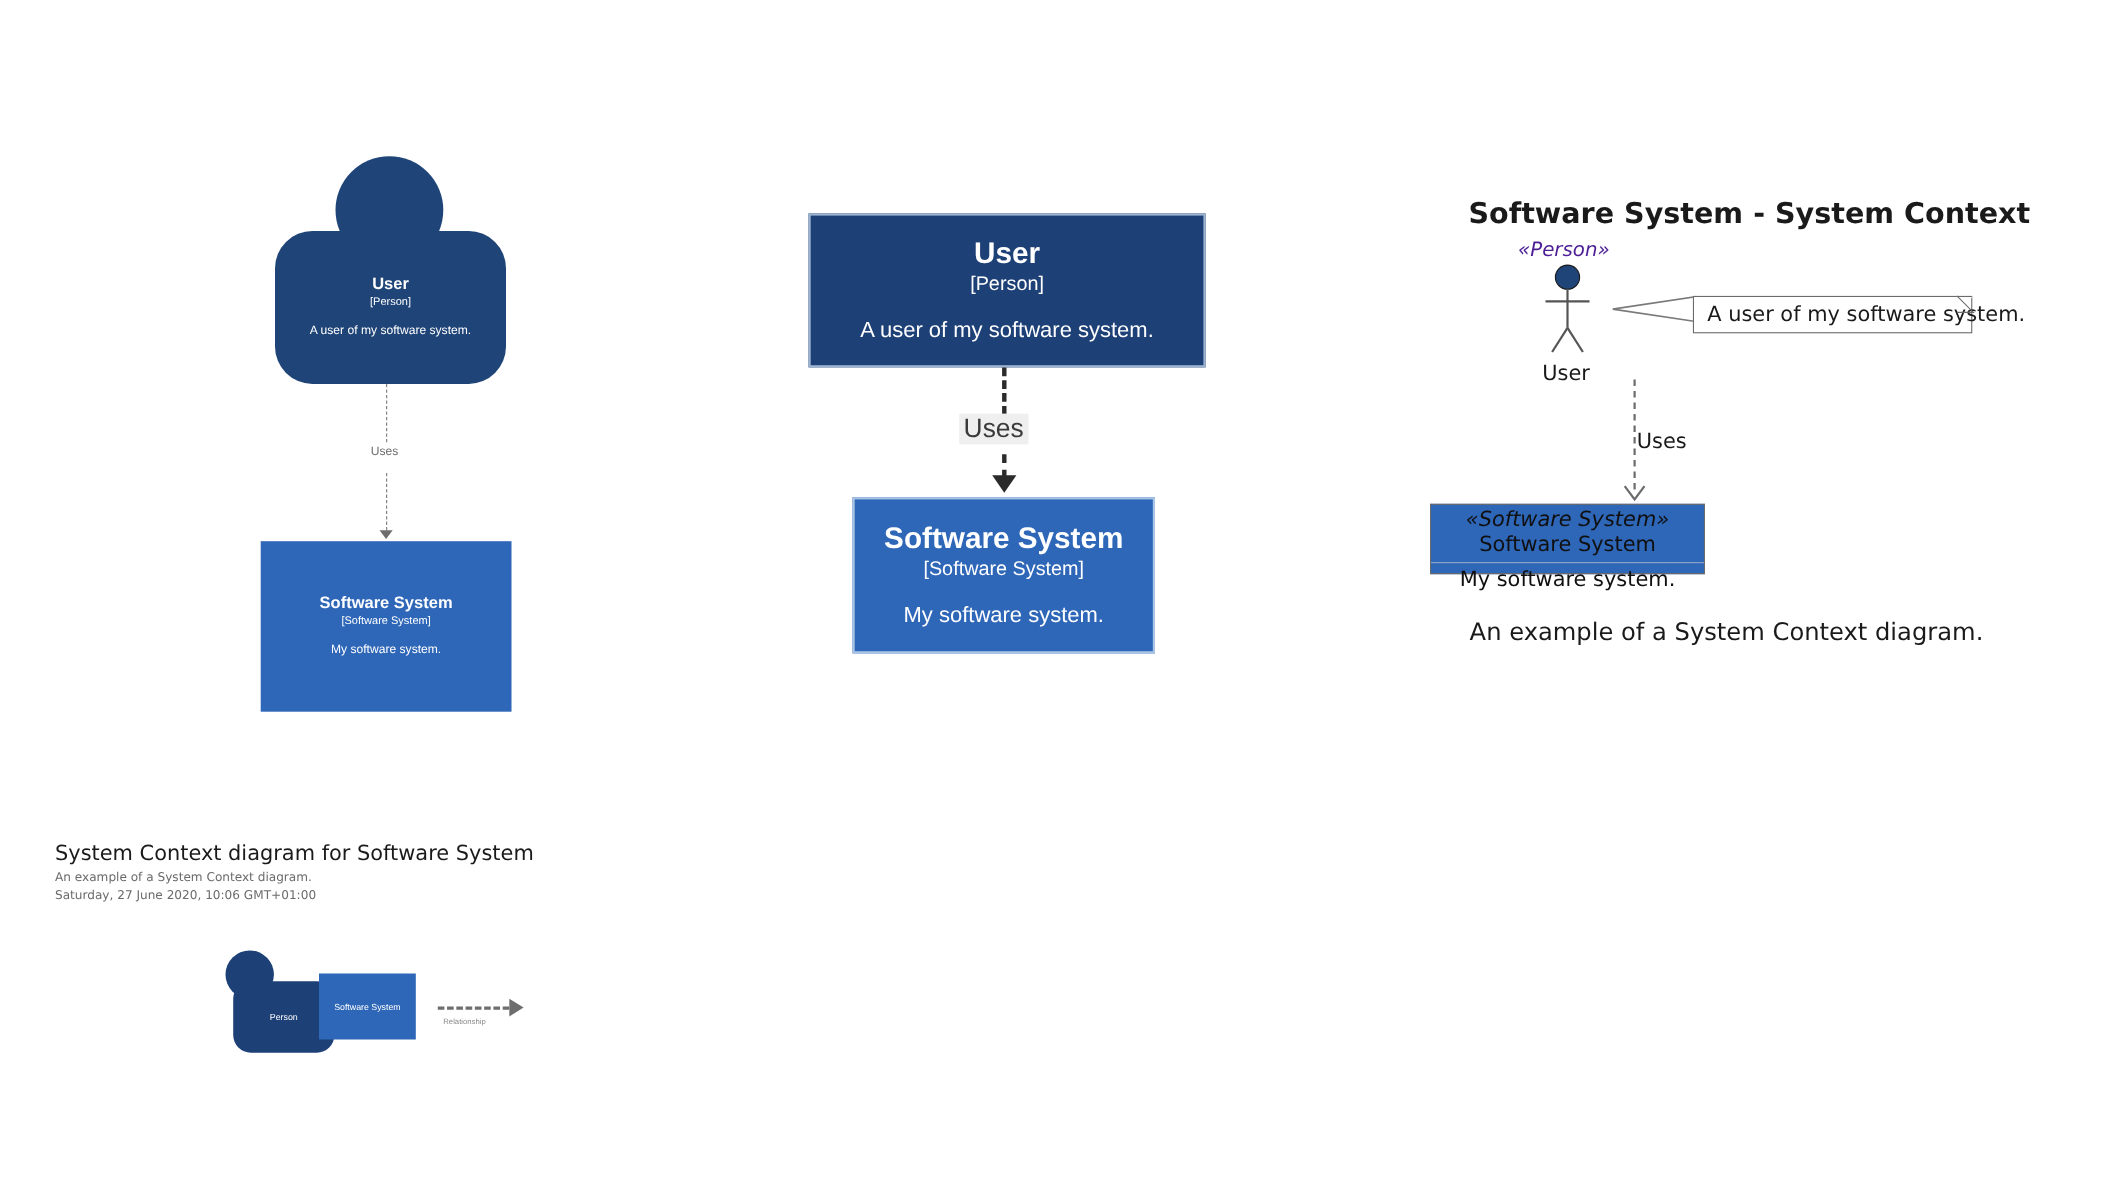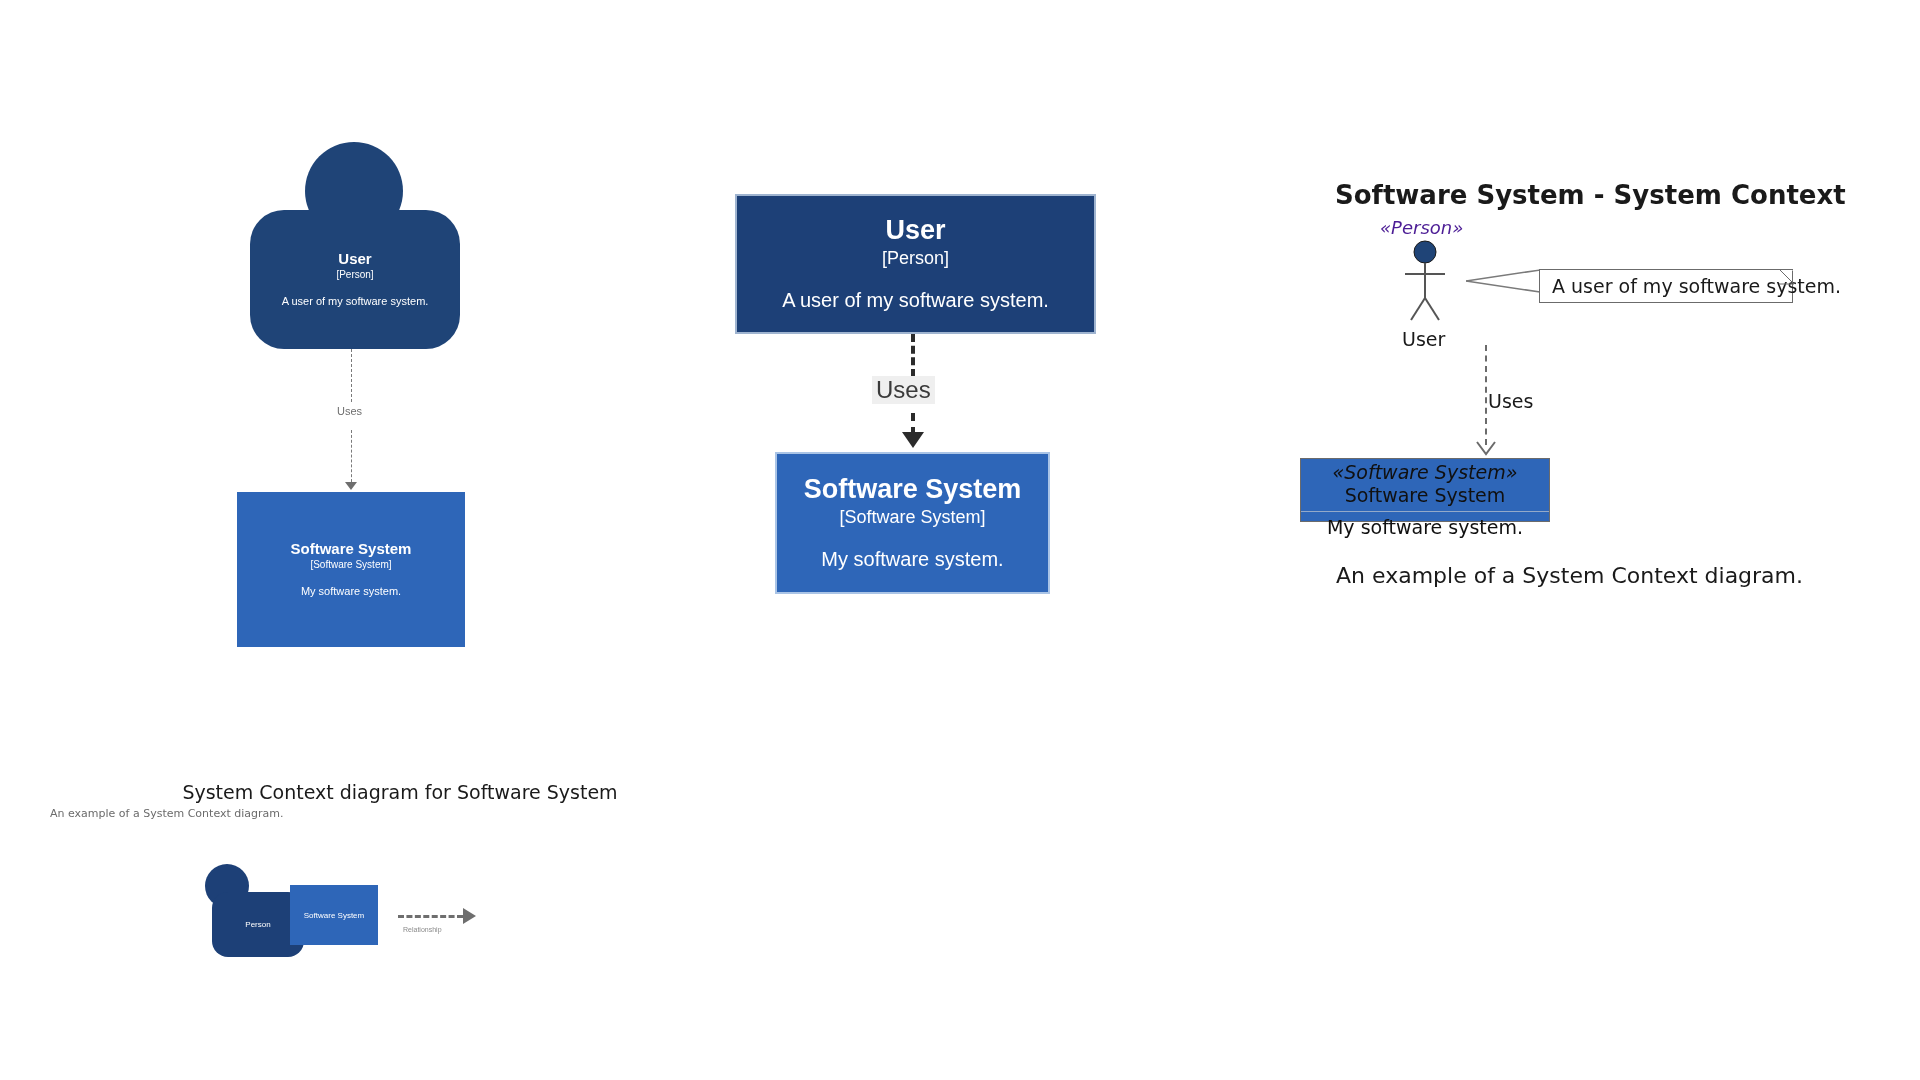--- a/index.html
+++ b/index.html
@@ -177,22 +177,22 @@
   .pu-class-name { font-size: 19px; line-height: 1.2; }
   .pu-class-body { text-align: center; padding: 4px 10px 8px 10px; font-size: 19px; color: #101010; }
   .pu-rel-line { position: absolute; border-left: 2px dashed #6b6b6b; width: 0; }
   .pu-rel-label { position: absolute; font-size: 19px; color: #1a1a1a; white-space: nowrap;
                   font-family: "DejaVu Sans", sans-serif; }
   .pu-caption { position: absolute; font-size: 22px; color: #1a1a1a; white-space: nowrap;
                 font-family: "DejaVu Sans", sans-serif; }
 
   
   #footer-block { position: absolute; left: 50px; top: 765px; width: 700px; }
-  .footer-title { font-size: 19px; color: #1a1a1a; margin: 16px 0 3px 0; font-weight: normal;
-                  font-family: "DejaVu Sans", sans-serif; text-align: center; }
+  .footer-title { font-size: 19px; color: #1a1a1a; margin: 0 0 3px 0; font-weight: normal;
+                  font-family: "DejaVu Sans", sans-serif; }
   .footer-sub { font-size: 11px; color: #6b6b6b; line-height: 1.45;
                 font-family: "DejaVu Sans", sans-serif; }
 
   
   #diagram-thumbnail { position: absolute; left: 180px; top: 862px; width: 400px; height: 130px; }
   .th-person-head { position: absolute; background: #1d4077; border-radius: 50%; }
   .th-person-body { position: absolute; background: #1d4077; border-radius: 16px;
                     display: flex; align-items: center; justify-content: center;
                     color: #ffffff; font-size: 8px; margin-left: 32px; }
   .th-box { position: absolute; background: #2e66b8; display: flex; align-items: center;
@@ -291,20 +291,21 @@
       </div>
       <div class="pu-class-body">My software system.</div>
     </div>
 
     <div class="pu-caption" style="left:56px; top:563px;">An example of a System Context diagram.</div>
   </div>
 
   <div id="footer-block">
     <div class="footer-title">System Context diagram for Software System</div>
     <div class="footer-sub">An example of a System Context diagram.</div>
+    <div class="footer-sub">Saturday, 27 June 2020, 10:06 GMT+01:00</div>
   </div>
 
   <div id="diagram-thumbnail">
     <div class="th-person-head" style="left:25px; top:2px; width:44px; height:44px;"></div>
     <div class="th-person-body" style="left:0px; top:30px; width:92px; height:65px;">
       <span>Person</span>
     </div>
 
     <div class="th-box" style="left:110px; top:23px; width:88px; height:60px;">
       <span>Software System</span>

